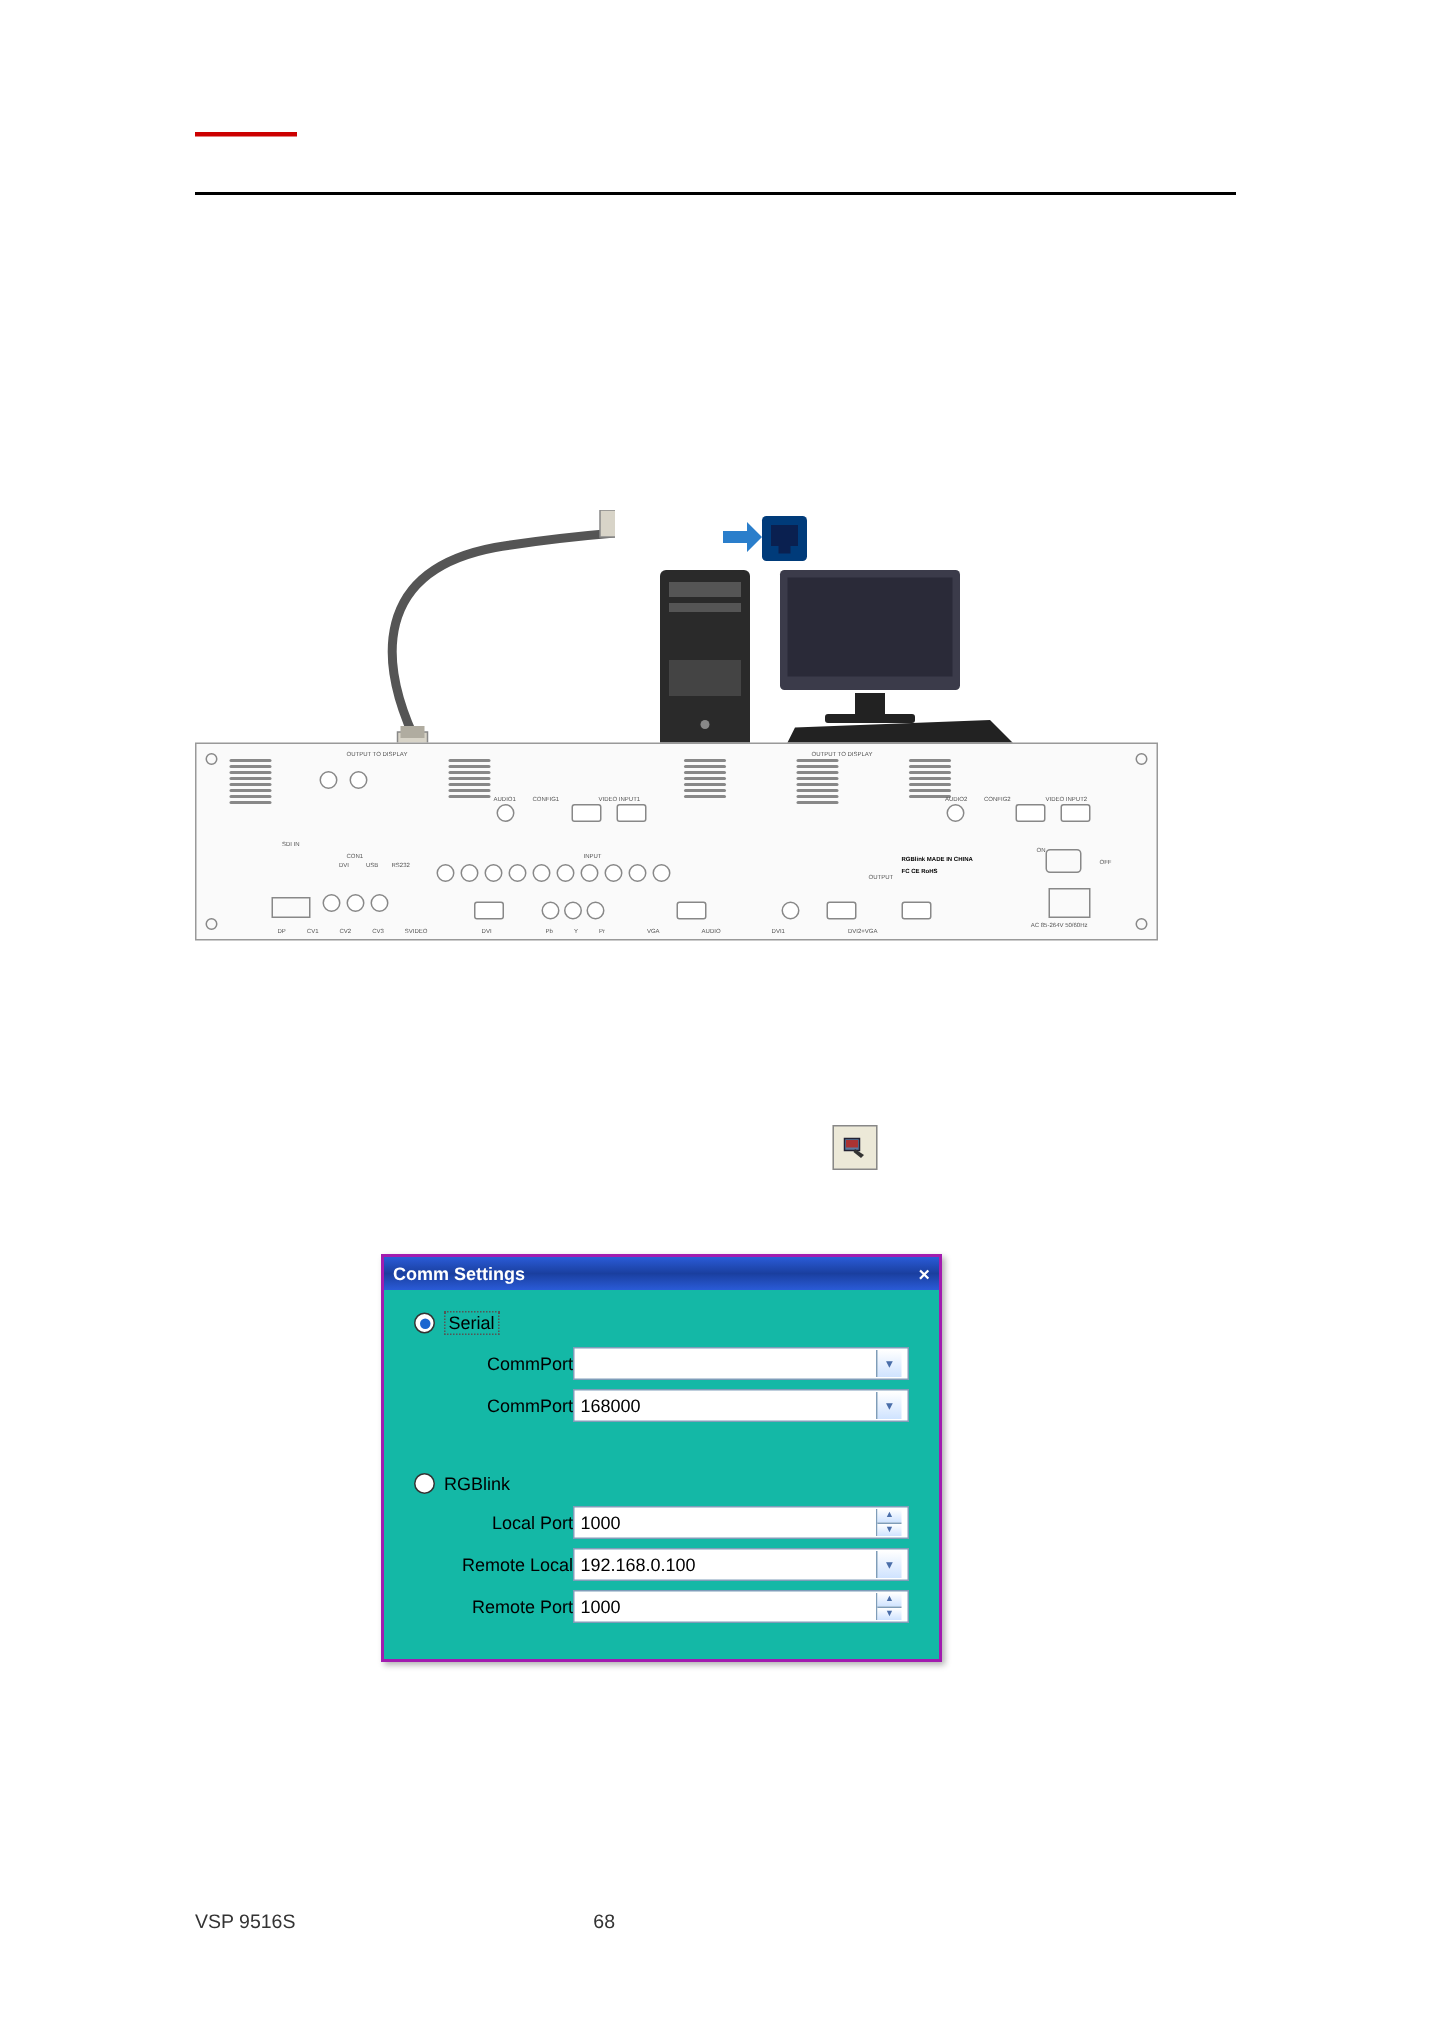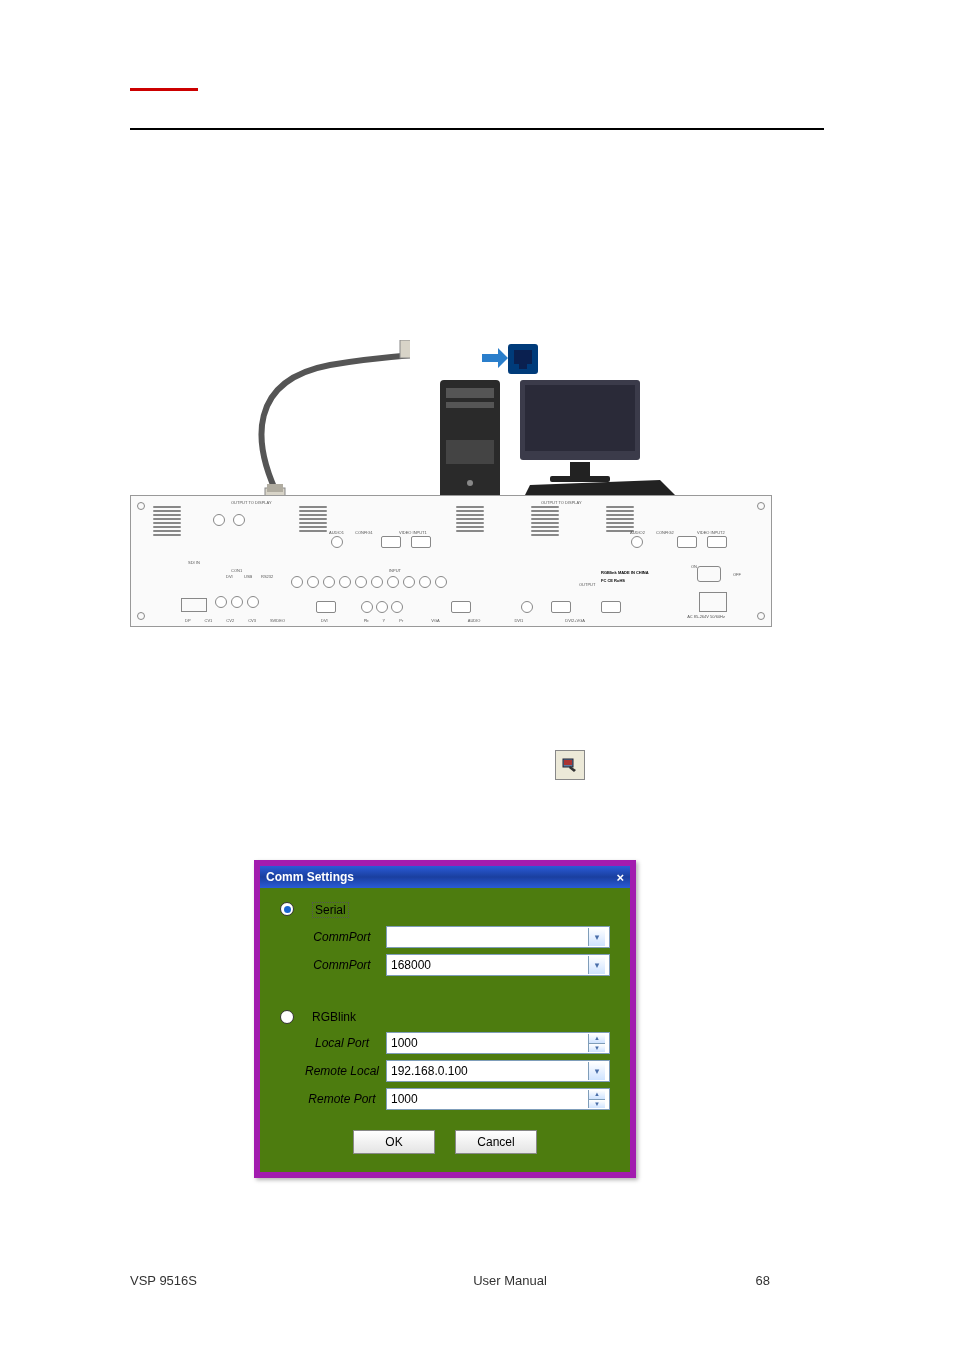--- a/index.html
+++ b/index.html
@@ -80,25 +80,25 @@
     left: 555px;
     width: 28px;
     height: 28px;
     border: 1px solid #888;
     background: #ece9d8;
     display:flex; align-items:center; justify-content:center;
   }
 
   .dialog {
     position: absolute;
-    top: 860px;
+    top: 836px;
     left: 254px;
     width: 370px;
-    background: #4d7c0f;
-    border: 6px solid #a21caf;
+    background: #14b8a6;
+    border: 2px solid #a21caf;
     box-shadow: 2px 2px 4px rgba(0,0,0,0.3);
   }
   .titlebar {
     height: 22px;
     background: linear-gradient(to bottom, #2a5bd7 0%, #1a3f9f 50%, #2a5bd7 100%);
     color: #fff;
     font-size: 12px;
     font-weight: bold;
     display: flex;
     align-items: center;
@@ -110,35 +110,35 @@
     font-size: 13px;
     cursor: default;
   }
   .dialog-body {
     padding: 14px 20px 18px 20px;
     font-size: 12px;
     color: #000;
     font-family: Tahoma, sans-serif;
   }
   .radio-row {
-    display:flex; align-items:flex-start; gap:18px; margin-bottom:8px;
+    display:flex; align-items:center; gap:6px; margin-bottom:8px;
   }
   .radio {
     width:12px; height:12px; border:1px solid #333; border-radius:50%;
     display:flex; align-items:center; justify-content:center;
     background:#fff;
   }
   .radio.selected::after {
     content:""; width:7px; height:7px; border-radius:50%; background:#1a66d0;
   }
   .field-row {
     display:flex; align-items:center; margin-bottom:6px;
   }
   .field-label {
-    width: 88px; text-align:center; padding-left: 18px; font-style: italic;
+    width: 88px; text-align:right; padding-left: 18px;
   }
   .field-input {
     flex:1; height:20px; border:1px solid #7f9db9; background:#fff;
     font-size:12px; padding:0 4px; display:flex; align-items:center;
     justify-content:space-between;
     font-family: Tahoma, sans-serif;
   }
   .dropdown-arrow {
     width:16px; height:18px; background:linear-gradient(#fff,#cfe3ff);
     border-left:1px solid #7f9db9; display:flex; align-items:center; justify-content:center;
@@ -420,24 +420,19 @@
       <div class="field-label">Remote Port</div>
       <div class="field-input">
         <span>1000</span>
         <div class="spinner">
             <div>▲</div>
             <div>▼</div>
           </div>
       </div>
     </div>
 
-    <div class="btn-row">
-      <div class="btn">OK</div>
-      <div class="btn">Cancel</div>
-    </div>
   </div>
 </div>
 
 <div class="footer">
   <div class="model">VSP 9516S</div>
-  <div class="title">User Manual</div>
   <div class="page">68</div>
 </div>
 
 </body></html>

